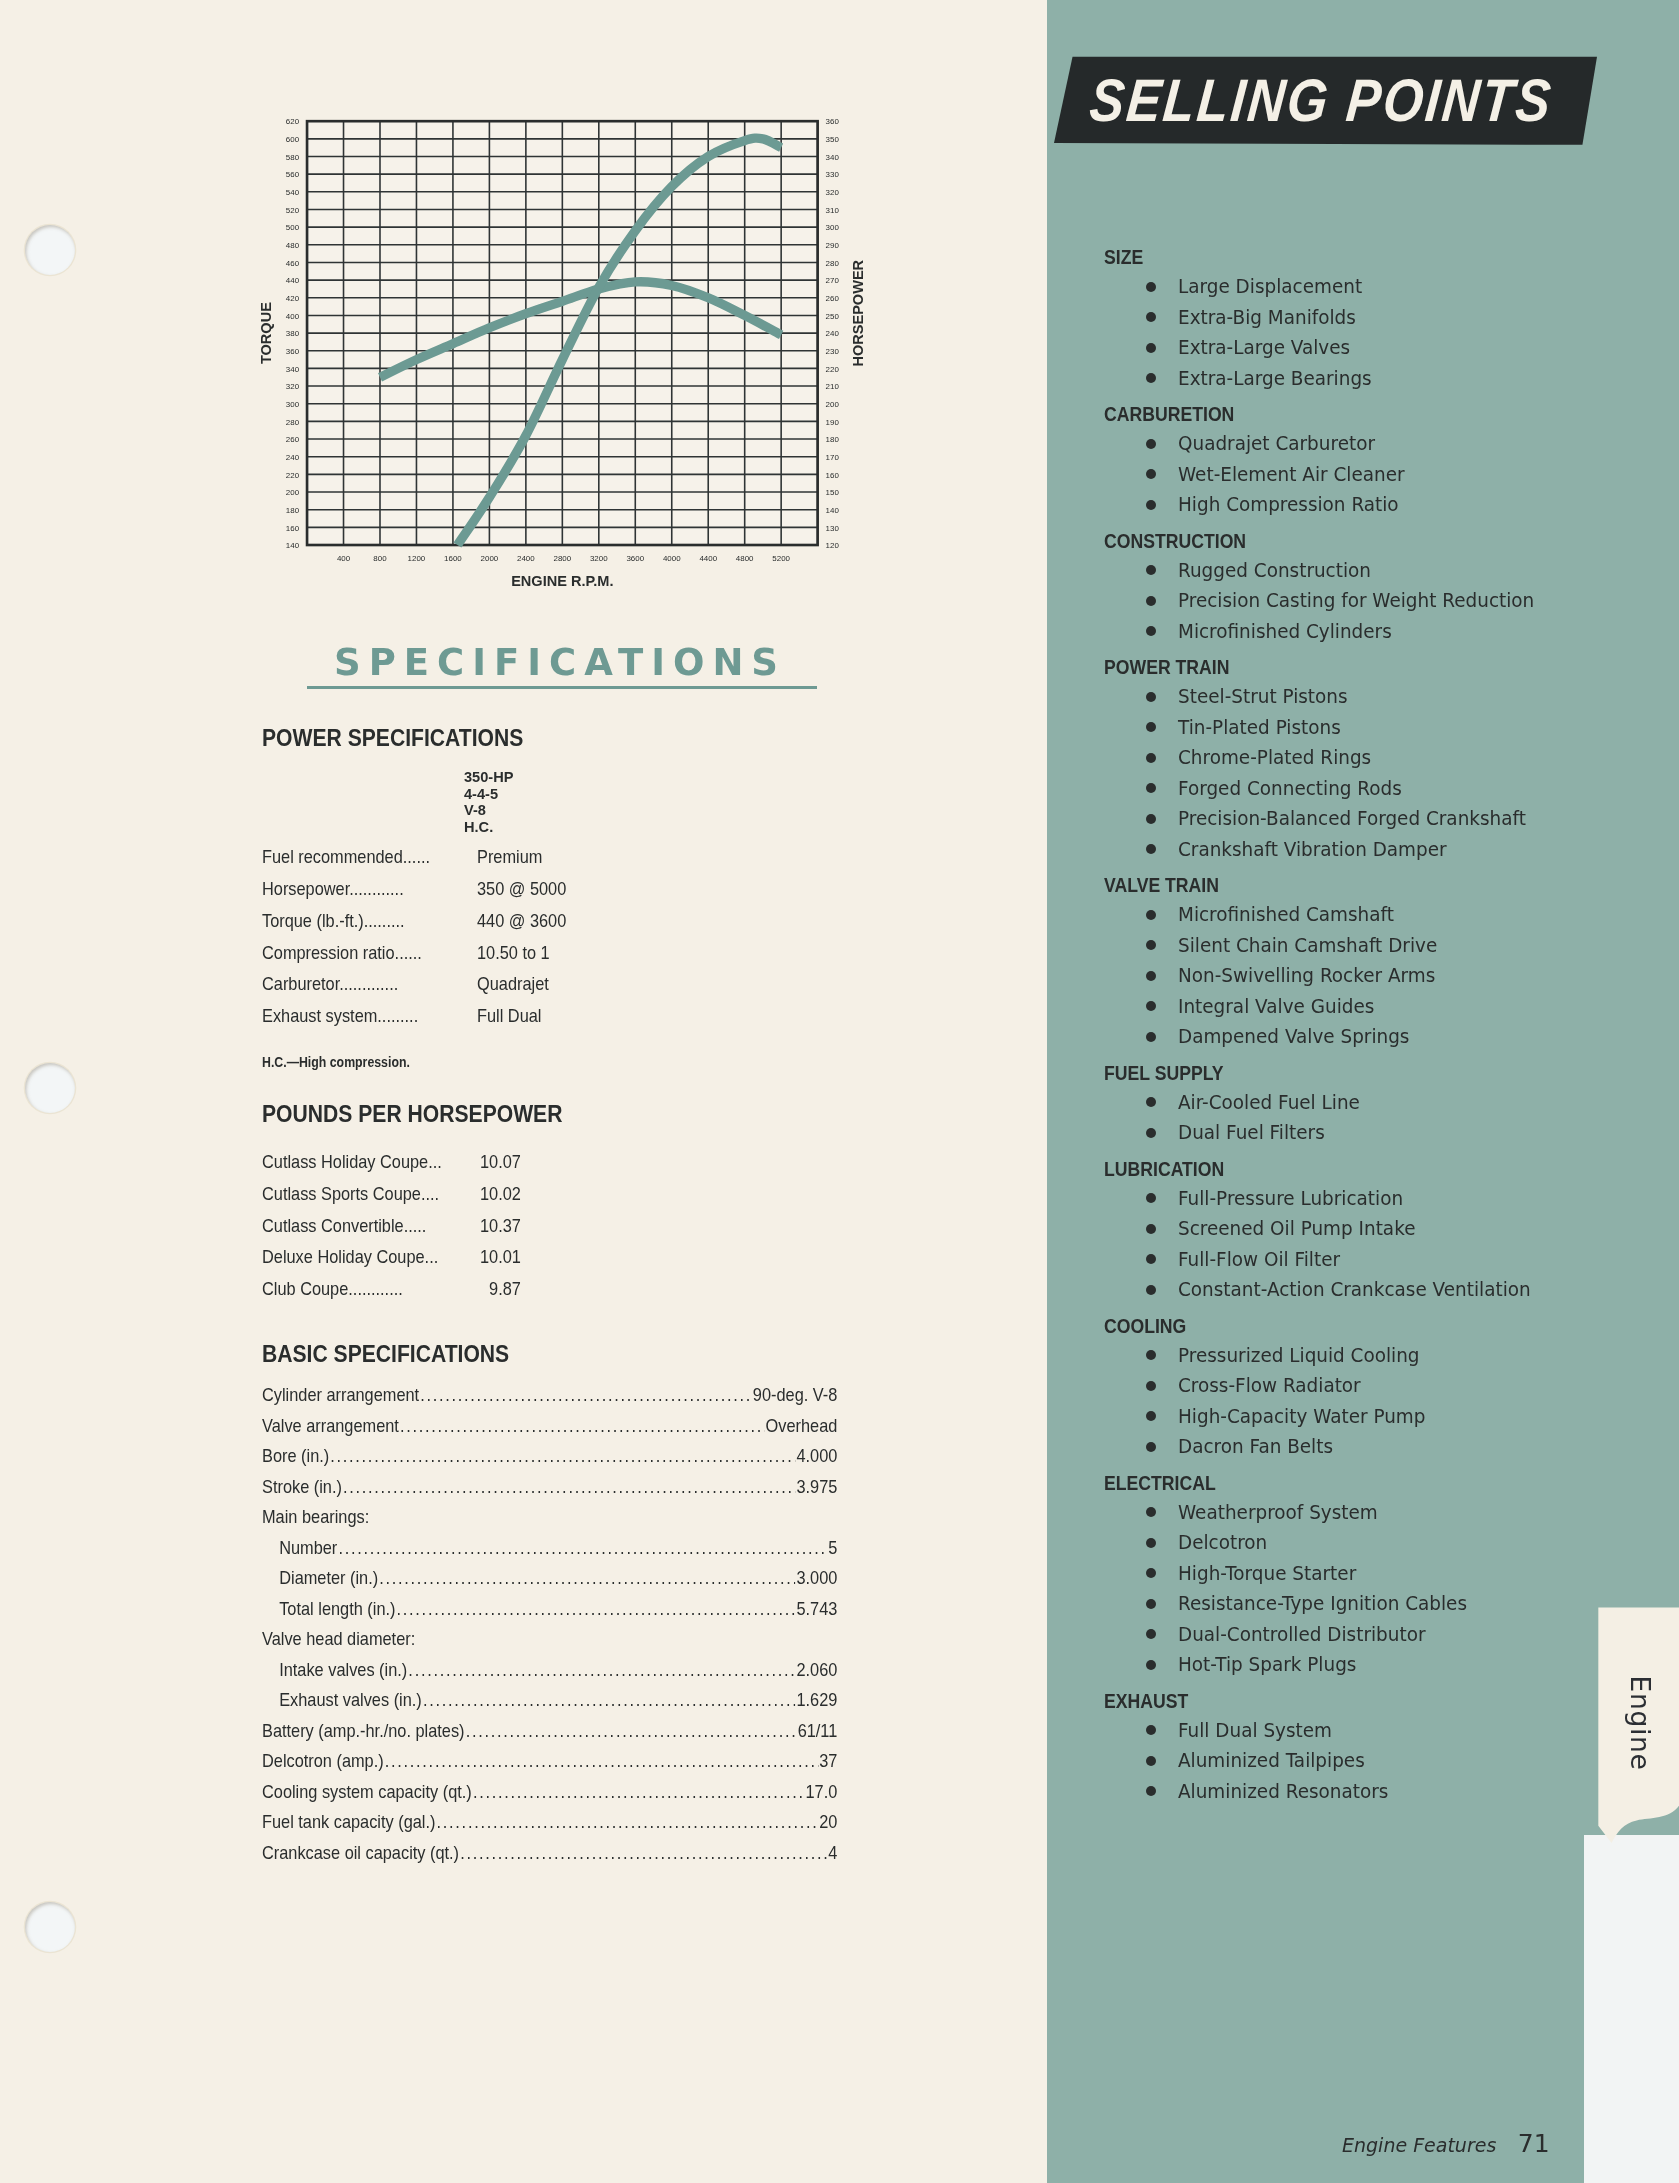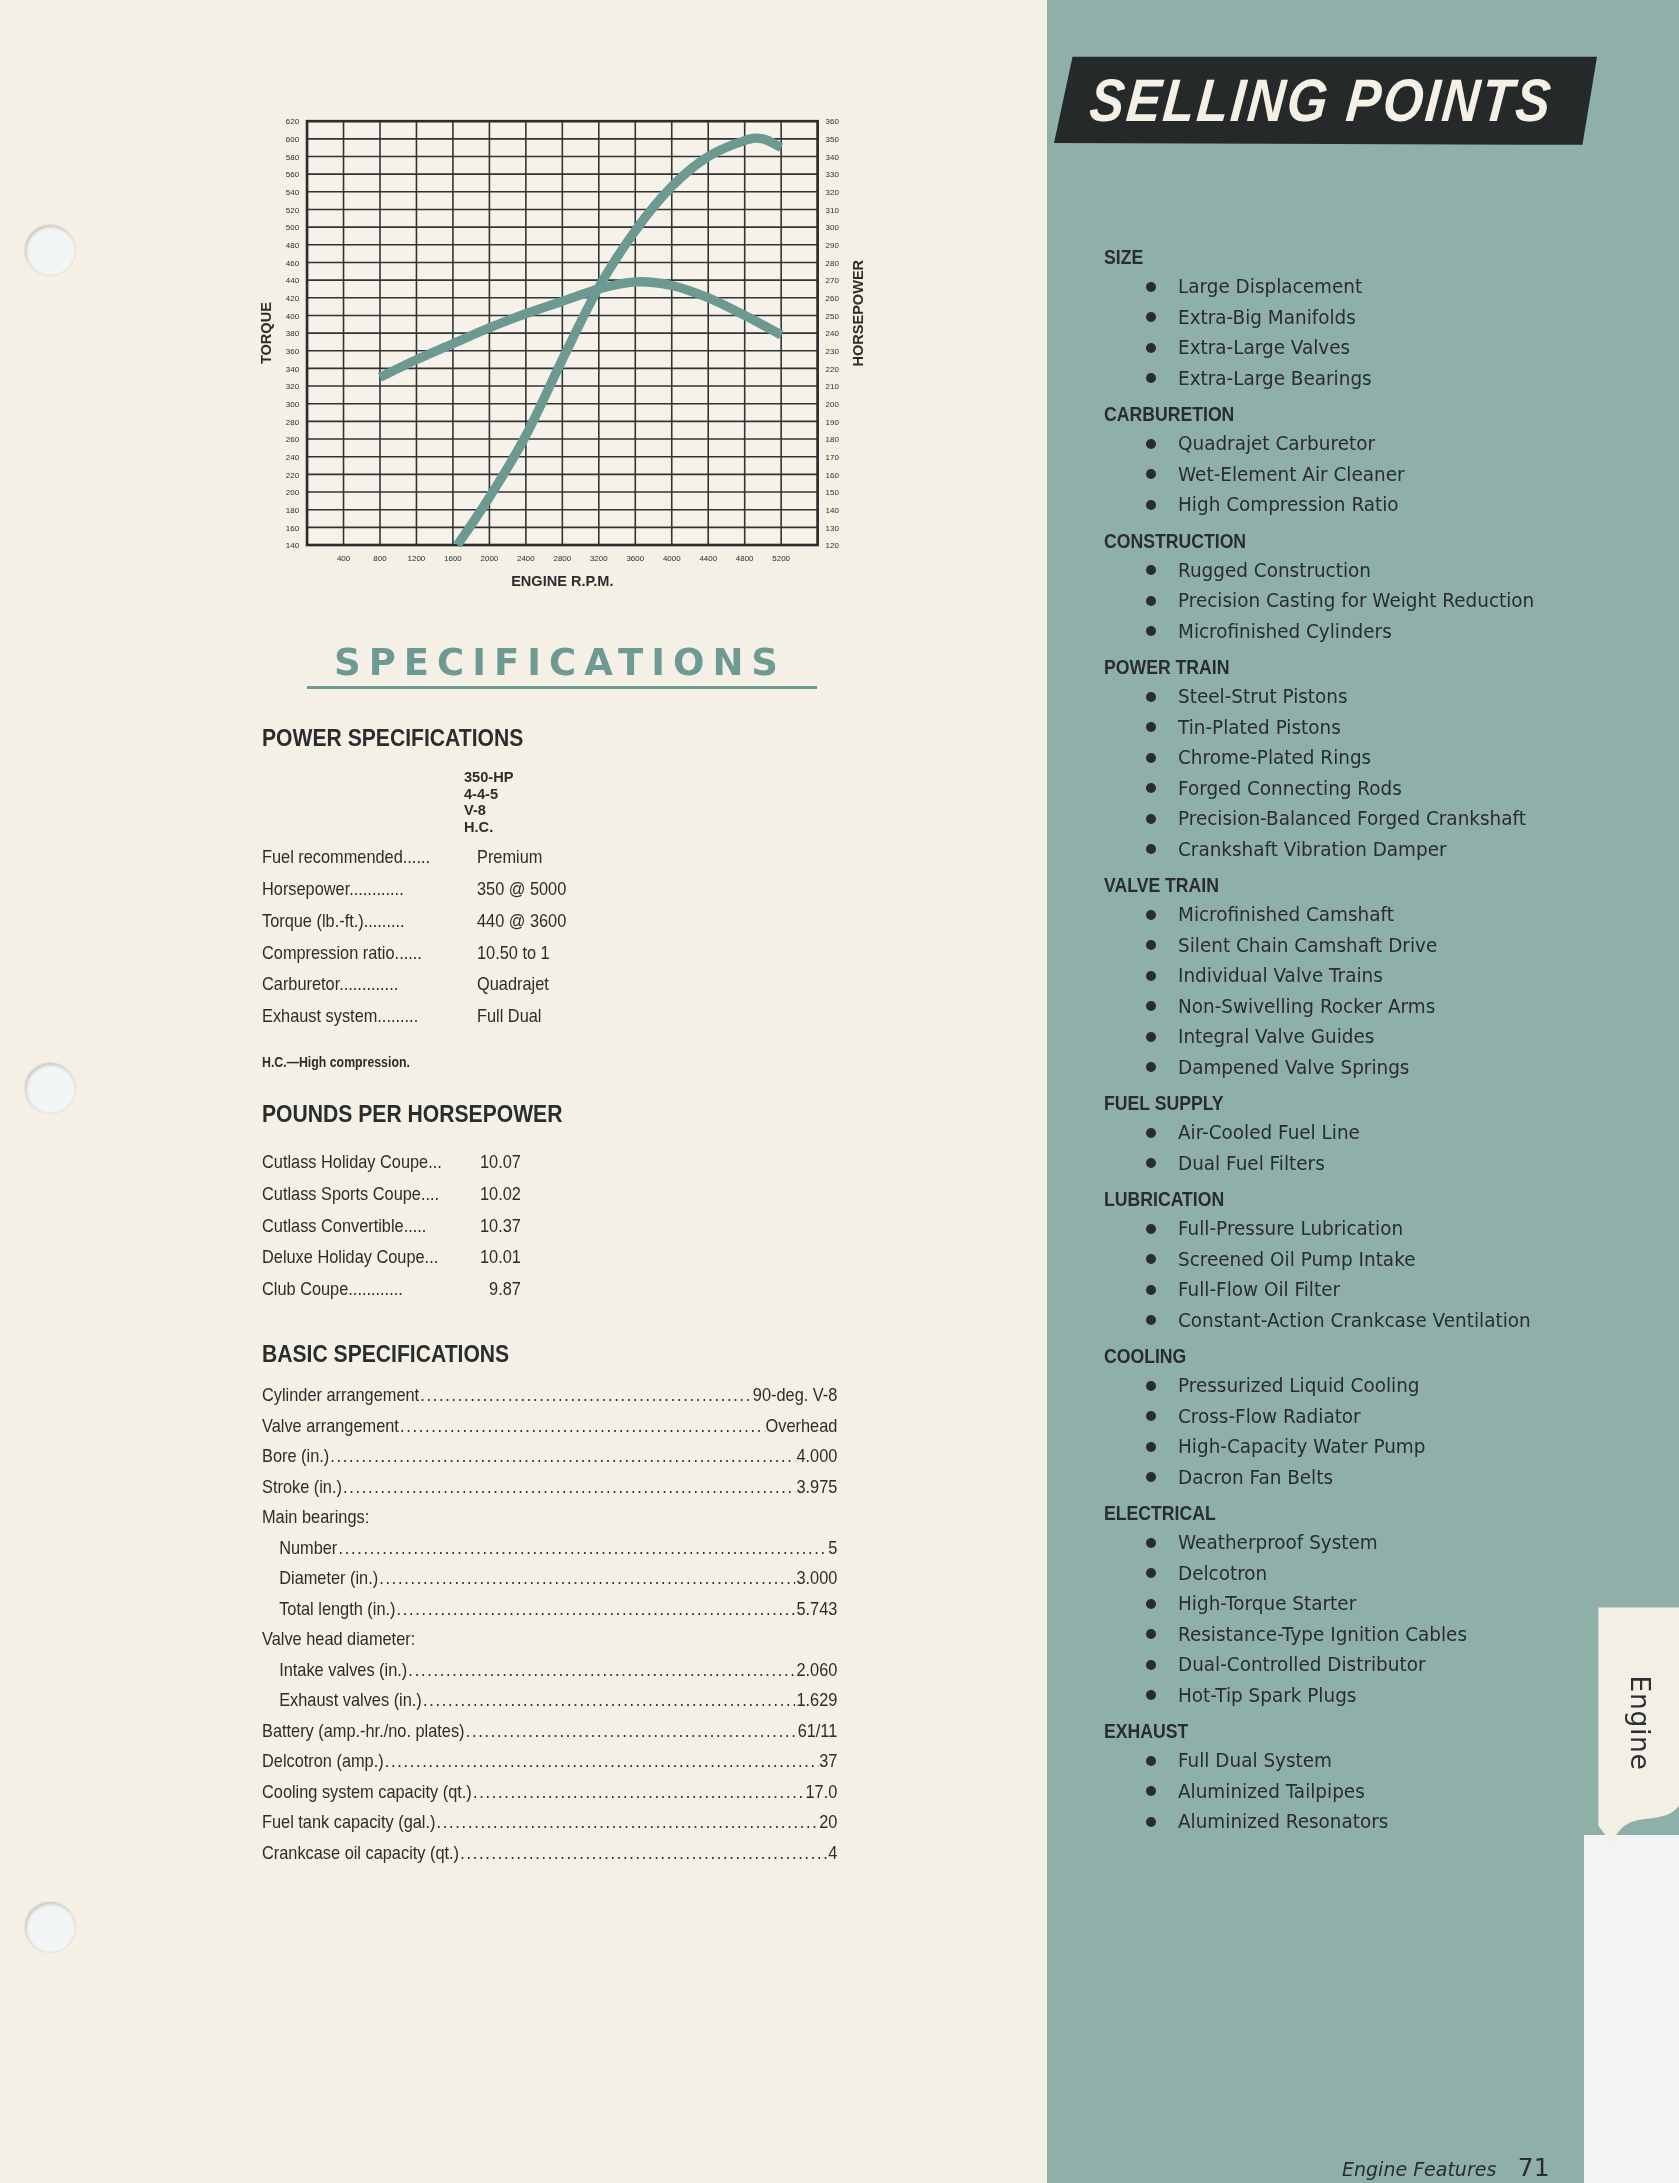--- a/index.html
+++ b/index.html
@@ -66,21 +66,21 @@
     color: #f4f0e6; letter-spacing: 2.7px; font-family: "Liberation Sans", sans-serif;
     transform: scaleX(0.86) skewX(-6deg); transform-origin: left;
   }
   .sp { position: absolute; left: 1104px; top: 240px; width: 490px; }
   .sp-cat { font-weight: bold; font-size: 21px; color: #2a2d2d; transform: scaleX(0.84); transform-origin: left; height: 31px; line-height: 33px; }
   .sp-item { position: relative; padding-left: 74px; font-size: 20px; line-height: 30.5px; color: #2a2d2d; font-family: "DejaVu Sans", sans-serif; letter-spacing: 0px; }
   .sp-item .bullet { position: absolute; left: 42px; top: 10.6px; width: 10px; height: 10px; border-radius: 50%; background: #2a2d2d; }
   .sp-item .txt { display: inline-block; transform: scaleX(0.92); transform-origin: left; }
   .sp-item.wrap .txt { width: 398px; line-height: 25px; }
 
-  .footer { position: absolute; top: 2129px; left: 1342px; white-space: nowrap; margin-top: 24px; }
+  .footer { position: absolute; top: 2129px; left: 1342px; white-space: nowrap; }
   .footer .sec { font-style: italic; font-size: 19px; font-family: "DejaVu Sans", sans-serif; color: #2a2d2d; }
   .footer .num { font-size: 25px; margin-left: 18.6px; font-family: "DejaVu Sans", sans-serif; color: #2a2d2d; }
 </style>
 </head>
 <body>
 
 <div class="left-page"></div>
 <div class="hole" style="top:225px"></div>
 <div class="hole" style="top:1063px"></div>
 <div class="hole" style="top:1902px"></div>
@@ -346,21 +346,20 @@
     <div class="sp-item"><span class="bullet"></span><span class="txt">Steel-Strut Pistons</span></div>
     <div class="sp-item"><span class="bullet"></span><span class="txt">Tin-Plated Pistons</span></div>
     <div class="sp-item"><span class="bullet"></span><span class="txt">Chrome-Plated Rings</span></div>
     <div class="sp-item"><span class="bullet"></span><span class="txt">Forged Connecting Rods</span></div>
     <div class="sp-item"><span class="bullet"></span><span class="txt">Precision-Balanced Forged Crankshaft</span></div>
     <div class="sp-item"><span class="bullet"></span><span class="txt">Crankshaft Vibration Damper</span></div>
     <div style="height:4px"></div>
     <div class="sp-cat">VALVE TRAIN</div>
     <div class="sp-item"><span class="bullet"></span><span class="txt">Microfinished Camshaft</span></div>
     <div class="sp-item"><span class="bullet"></span><span class="txt">Silent Chain Camshaft Drive</span></div>
-    <div class="sp-item"><span class="bullet"></span><span class="txt">Individual Valve Trains</span></div>
     <div class="sp-item"><span class="bullet"></span><span class="txt">Non-Swivelling Rocker Arms</span></div>
     <div class="sp-item"><span class="bullet"></span><span class="txt">Integral Valve Guides</span></div>
     <div class="sp-item"><span class="bullet"></span><span class="txt">Dampened Valve Springs</span></div>
     <div style="height:4px"></div>
     <div class="sp-cat">FUEL SUPPLY</div>
     <div class="sp-item"><span class="bullet"></span><span class="txt">Air-Cooled Fuel Line</span></div>
     <div class="sp-item"><span class="bullet"></span><span class="txt">Dual Fuel Filters</span></div>
     <div style="height:4px"></div>
     <div class="sp-cat">LUBRICATION</div>
     <div class="sp-item"><span class="bullet"></span><span class="txt">Full-Pressure Lubrication</span></div>

